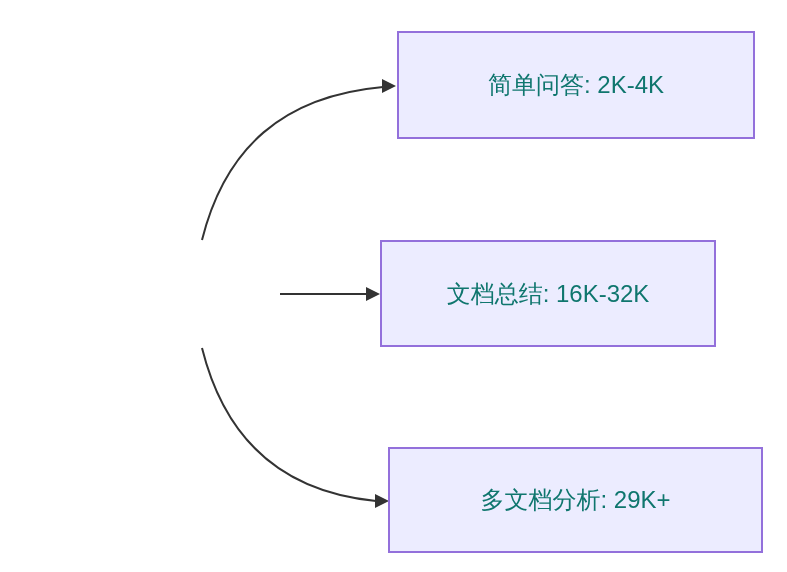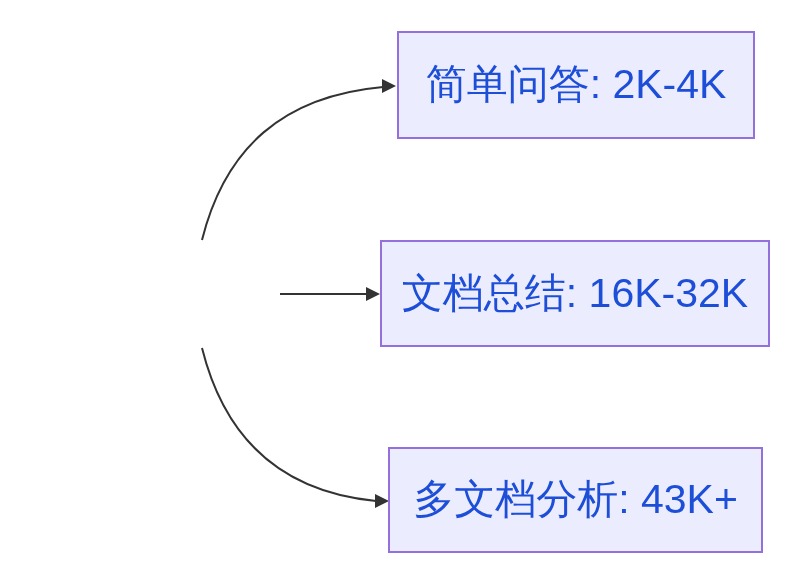--- a/index.html
+++ b/index.html
@@ -34,28 +34,28 @@
   .node {
     position: absolute;
     box-sizing: border-box;
     background: #ECECFF;
     border: 2px solid #9370DB;
     display: flex;
     align-items: center;
     justify-content: center;
   }
   .node-label {
-    color: #1d4ed8;
-    font-size: 41px;
+    color: #0f766e;
+    font-size: 24px;
     line-height: 1.25;
     white-space: nowrap;
   }
   .node-root        { left: 32px;  top: 240px; width: 248px; height: 107px; }
   .node-simple-qa   { left: 397px; top: 31px;  width: 358px; height: 108px; }
-  .node-doc-summary { left: 380px; top: 240px; width: 390px; height: 107px; }
+  .node-doc-summary { left: 380px; top: 240px; width: 336px; height: 107px; }
   .node-multi-doc   { left: 388px; top: 447px; width: 375px; height: 106px; }
 </style>
 </head>
 <body>
 
 <div class="canvas">
 
   <svg class="edges-layer" viewBox="0 0 787 572" aria-hidden="true">
 
     <path class="edge" d="M202,240 C225,148 283,96 383,87"></path>
@@ -71,16 +71,16 @@
 
   <div class="node node-simple-qa">
     <span class="node-label">简单问答: 2K-4K</span>
   </div>
 
   <div class="node node-doc-summary">
     <span class="node-label">文档总结: 16K-32K</span>
   </div>
 
   <div class="node node-multi-doc">
-    <span class="node-label">多文档分析: 43K+</span>
+    <span class="node-label">多文档分析: 29K+</span>
   </div>
 
 </div>
 
 </body></html>

